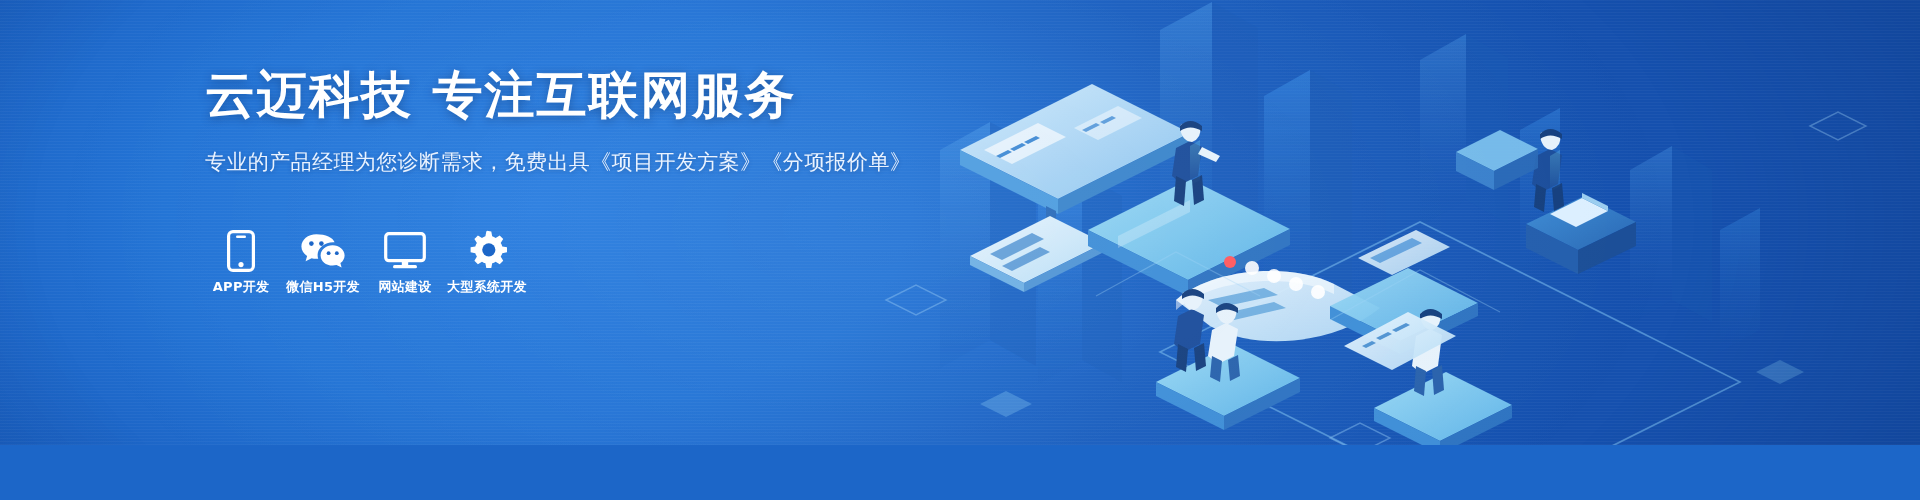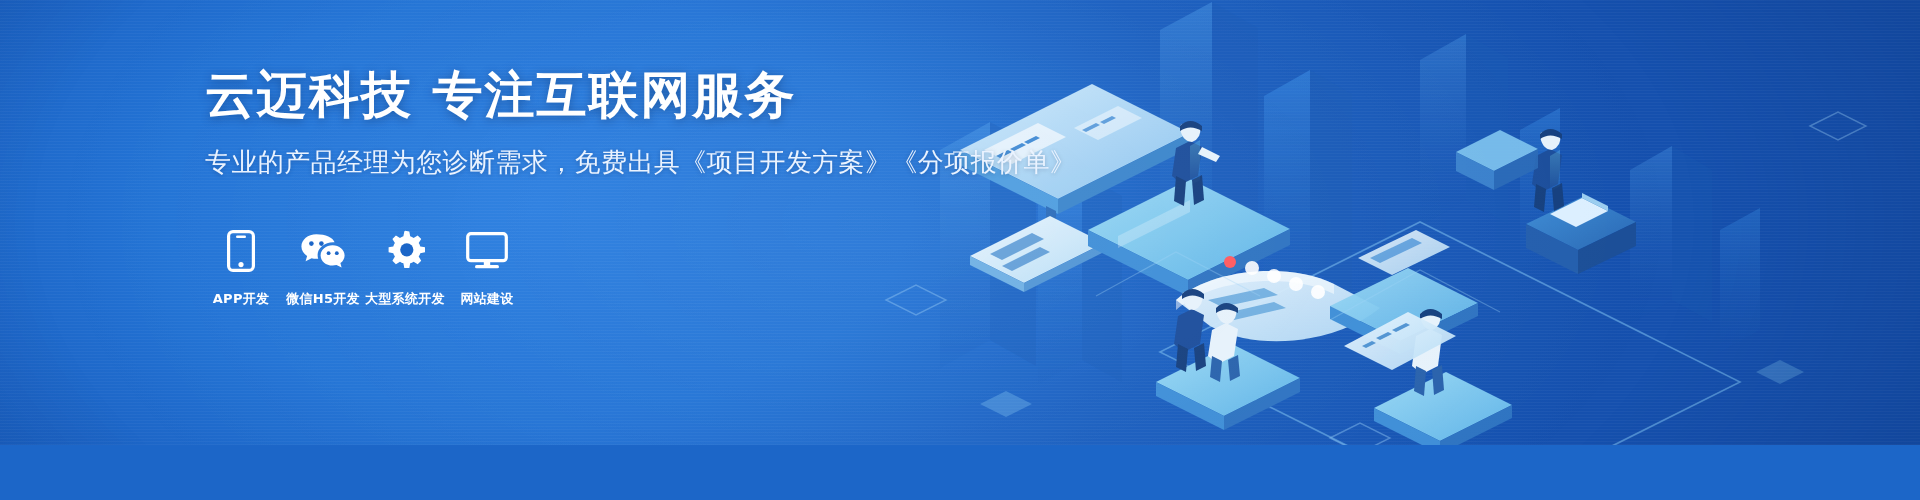--- a/index.html
+++ b/index.html
@@ -38,21 +38,21 @@
     font-size:50px;
     line-height:1.18;
     color:#ffffff;
     letter-spacing:2px;
     text-shadow:0 2px 10px rgba(0,26,70,0.35);
     white-space:nowrap;
   }
   .sub { margin-top:21px; }
   .sub-line {
     font-family:"DejaVu Sans","Liberation Sans",sans-serif;
-    font-size:26px;
+    font-size:21px;
     line-height:33px;
     color:#eaf3ff;
     letter-spacing:0.4px;
     white-space:nowrap;
     text-shadow:0 1px 4px rgba(0,20,60,0.25);
   }
 
   
   .services {
     position:absolute; left:205px; top:228px;
@@ -63,21 +63,21 @@
     display:flex; flex-direction:column; align-items:center;
     margin-right:10px;
   }
   .svc-ico {
     height:46px; width:46px;
     display:flex; align-items:center; justify-content:center;
     color:#ffffff;
   }
   .svc-ico svg { display:block; fill:#ffffff; }
   .svc-label {
-    margin-top:16px;
+    margin-top:4px;
     font-family:"DejaVu Sans","Liberation Sans",sans-serif;
     font-size:13px; font-weight:bold;
     color:#ffffff; white-space:nowrap;
     letter-spacing:0.3px;
   }
 
   
   .art { position:absolute; right:0; top:0; width:1060px; height:500px; }
   .art svg { display:block; }
 </style>
@@ -345,40 +345,40 @@
                    C42.9 29.2 44.6 26.5 44.6 23.4 Z" fill="#ffffff"></path>
           <circle cx="28.6" cy="21.2" r="1.9" fill="#1c66c8"></circle>
           <circle cx="36.8" cy="21.2" r="1.9" fill="#1c66c8"></circle>
         </svg>
       </span>
       <span class="svc-label">微信H5开发</span>
     </div>
 
     <div class="service">
       <span class="svc-ico">
+        <svg width="42" height="38" viewBox="0 0 42 38">
+          <rect x="1.7" y="1.7" width="38.6" height="27" rx="3.2" ry="3.2" fill="none" stroke="#ffffff" stroke-width="3.2"></rect>
+          <rect x="17.8" y="28.7" width="6.4" height="4.4" fill="#ffffff"></rect>
+          <rect x="9" y="33.1" width="24" height="3.2" rx="1.6" fill="#ffffff"></rect>
+        </svg>
+      </span>
+      <span class="svc-label">网站建设</span>
+    </div>
+
+    <div class="service">
+      <span class="svc-ico">
         <svg width="42" height="42" viewBox="0 0 42 42">
           <path d="M21 0.8 L25.3 1.6 L26.2 6.3 C27.4 6.7 28.6 7.2 29.6 7.9 L33.7 5.4
                    L37.2 8.9 L34.7 13 C35.4 14 35.9 15.2 36.3 16.4 L41 17.3 L41 22.3
                    L36.3 23.2 C35.9 24.4 35.4 25.6 34.7 26.6 L37.2 30.7 L33.7 34.2
                    L29.6 31.7 C28.6 32.4 27.4 32.9 26.2 33.3 L25.3 38 L20.3 38
                    L19.4 33.3 C18.2 32.9 17 32.4 16 31.7 L11.9 34.2 L8.4 30.7
                    L10.9 26.6 C10.2 25.6 9.7 24.4 9.3 23.2 L4.6 22.3 L4.6 17.3
                    L9.3 16.4 C9.7 15.2 10.2 14 10.9 13 L8.4 8.9 L11.9 5.4
                    L16 7.9 C17 7.2 18.2 6.7 19.4 6.3 L20.3 1.6 Z" fill="#ffffff"></path>
           <circle cx="22.8" cy="19.8" r="6.6" fill="#1c66c8"></circle>
         </svg>
       </span>
       <span class="svc-label">大型系统开发</span>
     </div>
 
-    <div class="service">
-      <span class="svc-ico">
-        <svg width="42" height="38" viewBox="0 0 42 38">
-          <rect x="1.7" y="1.7" width="38.6" height="27" rx="3.2" ry="3.2" fill="none" stroke="#ffffff" stroke-width="3.2"></rect>
-          <rect x="17.8" y="28.7" width="6.4" height="4.4" fill="#ffffff"></rect>
-          <rect x="9" y="33.1" width="24" height="3.2" rx="1.6" fill="#ffffff"></rect>
-        </svg>
-      </span>
-      <span class="svc-label">网站建设</span>
-    </div>
-
   </div>
 </div>
 
 </body></html>

